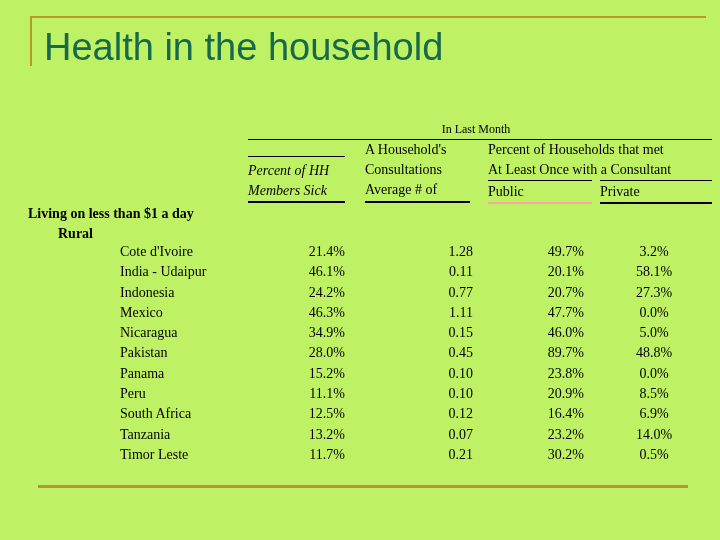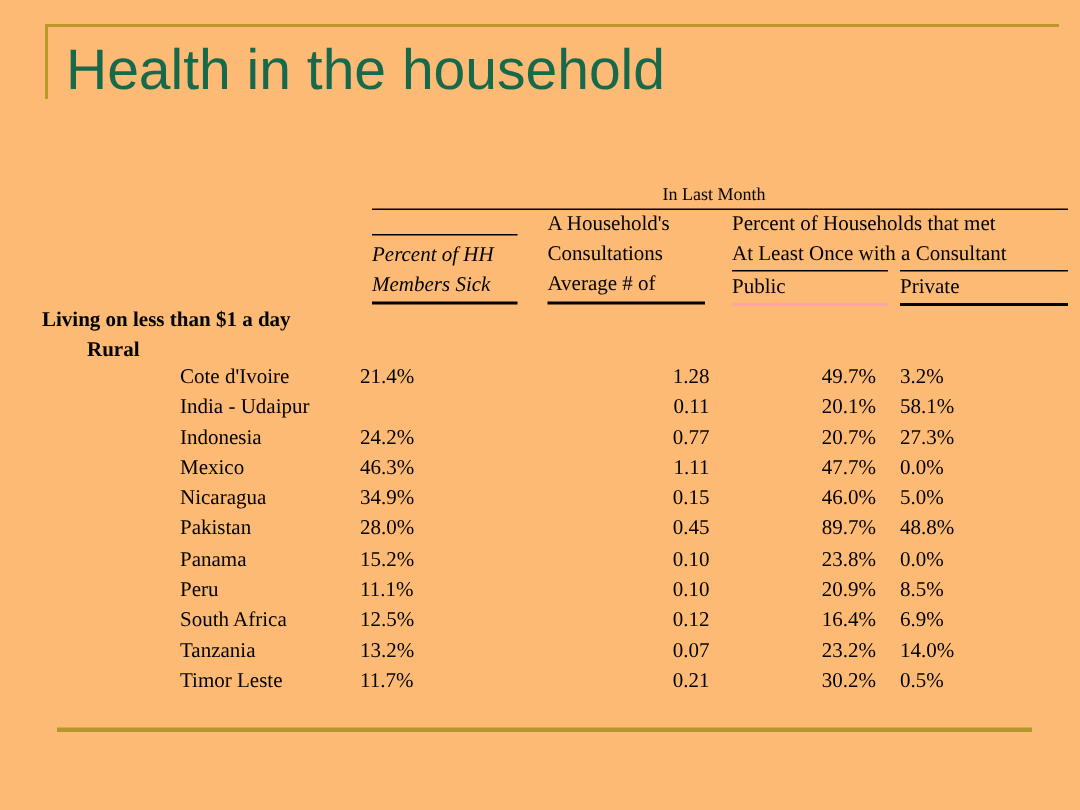--- a/index.html
+++ b/index.html
@@ -1,19 +1,19 @@
 <!DOCTYPE html>
 <html><head>
 <meta charset="utf-8">
 <style>
   html,body{margin:0;padding:0;background:#ffffff;}
   .slide{
     position:relative;
     width:720px;height:540px;
-    background:#fdba74;
+    background:#bef264;
     overflow:hidden;
     font-family:"Liberation Serif", serif;
     color:#000000;
   }
   
   .gold-top{position:absolute;left:30px;top:16px;width:676px;height:2px;background:#BA9728;}
   .gold-left{position:absolute;left:30px;top:16px;width:2px;height:50px;background:#BA9728;}
   .gold-bottom{position:absolute;left:38px;top:485px;width:650px;height:3px;background:#B5962A;}
   
   .title{
@@ -42,24 +42,24 @@
   }
   .sub-label{
     position:absolute;left:58px;top:226px;
     font-size:14px;font-weight:bold;white-space:nowrap;
   }
   
   .rows{position:absolute;left:0;top:242px;width:720px;}
   .data-row{position:relative;height:20.3px;line-height:20.3px;font-size:14px;}
   .cell{position:absolute;top:0;white-space:nowrap;}
   .c-country{left:120px;}
-  .c-sick{left:240px;width:105px;text-align:left;padding-right:2px;}
+  .c-sick{left:240px;width:105px;text-align:right;padding-right:2px;}
   .c-cons{left:365px;width:108px;text-align:right;}
   .c-pub{left:488px;width:96px;text-align:right;}
-  .c-priv{left:600px;width:108px;text-align:left;}
+  .c-priv{left:600px;width:108px;text-align:center;}
 </style>
 </head>
 <body>
 
 <div class="slide">
   <div class="gold-top"></div>
   <div class="gold-left"></div>
 
   <div class="title">Health in the household</div>
 
@@ -92,20 +92,21 @@
     <div class="rows">
       <div class="data-row">
         <span class="cell c-country">Cote d'Ivoire</span>
         <span class="cell c-sick">21.4%</span>
         <span class="cell c-cons">1.28</span>
         <span class="cell c-pub">49.7%</span>
         <span class="cell c-priv">3.2%</span>
       </div>
       <div class="data-row">
         <span class="cell c-country">India - Udaipur</span>
+        <span class="cell c-sick">46.1%</span>
         <span class="cell c-cons">0.11</span>
         <span class="cell c-pub">20.1%</span>
         <span class="cell c-priv">58.1%</span>
       </div>
       <div class="data-row">
         <span class="cell c-country">Indonesia</span>
         <span class="cell c-sick">24.2%</span>
         <span class="cell c-cons">0.77</span>
         <span class="cell c-pub">20.7%</span>
         <span class="cell c-priv">27.3%</span>

